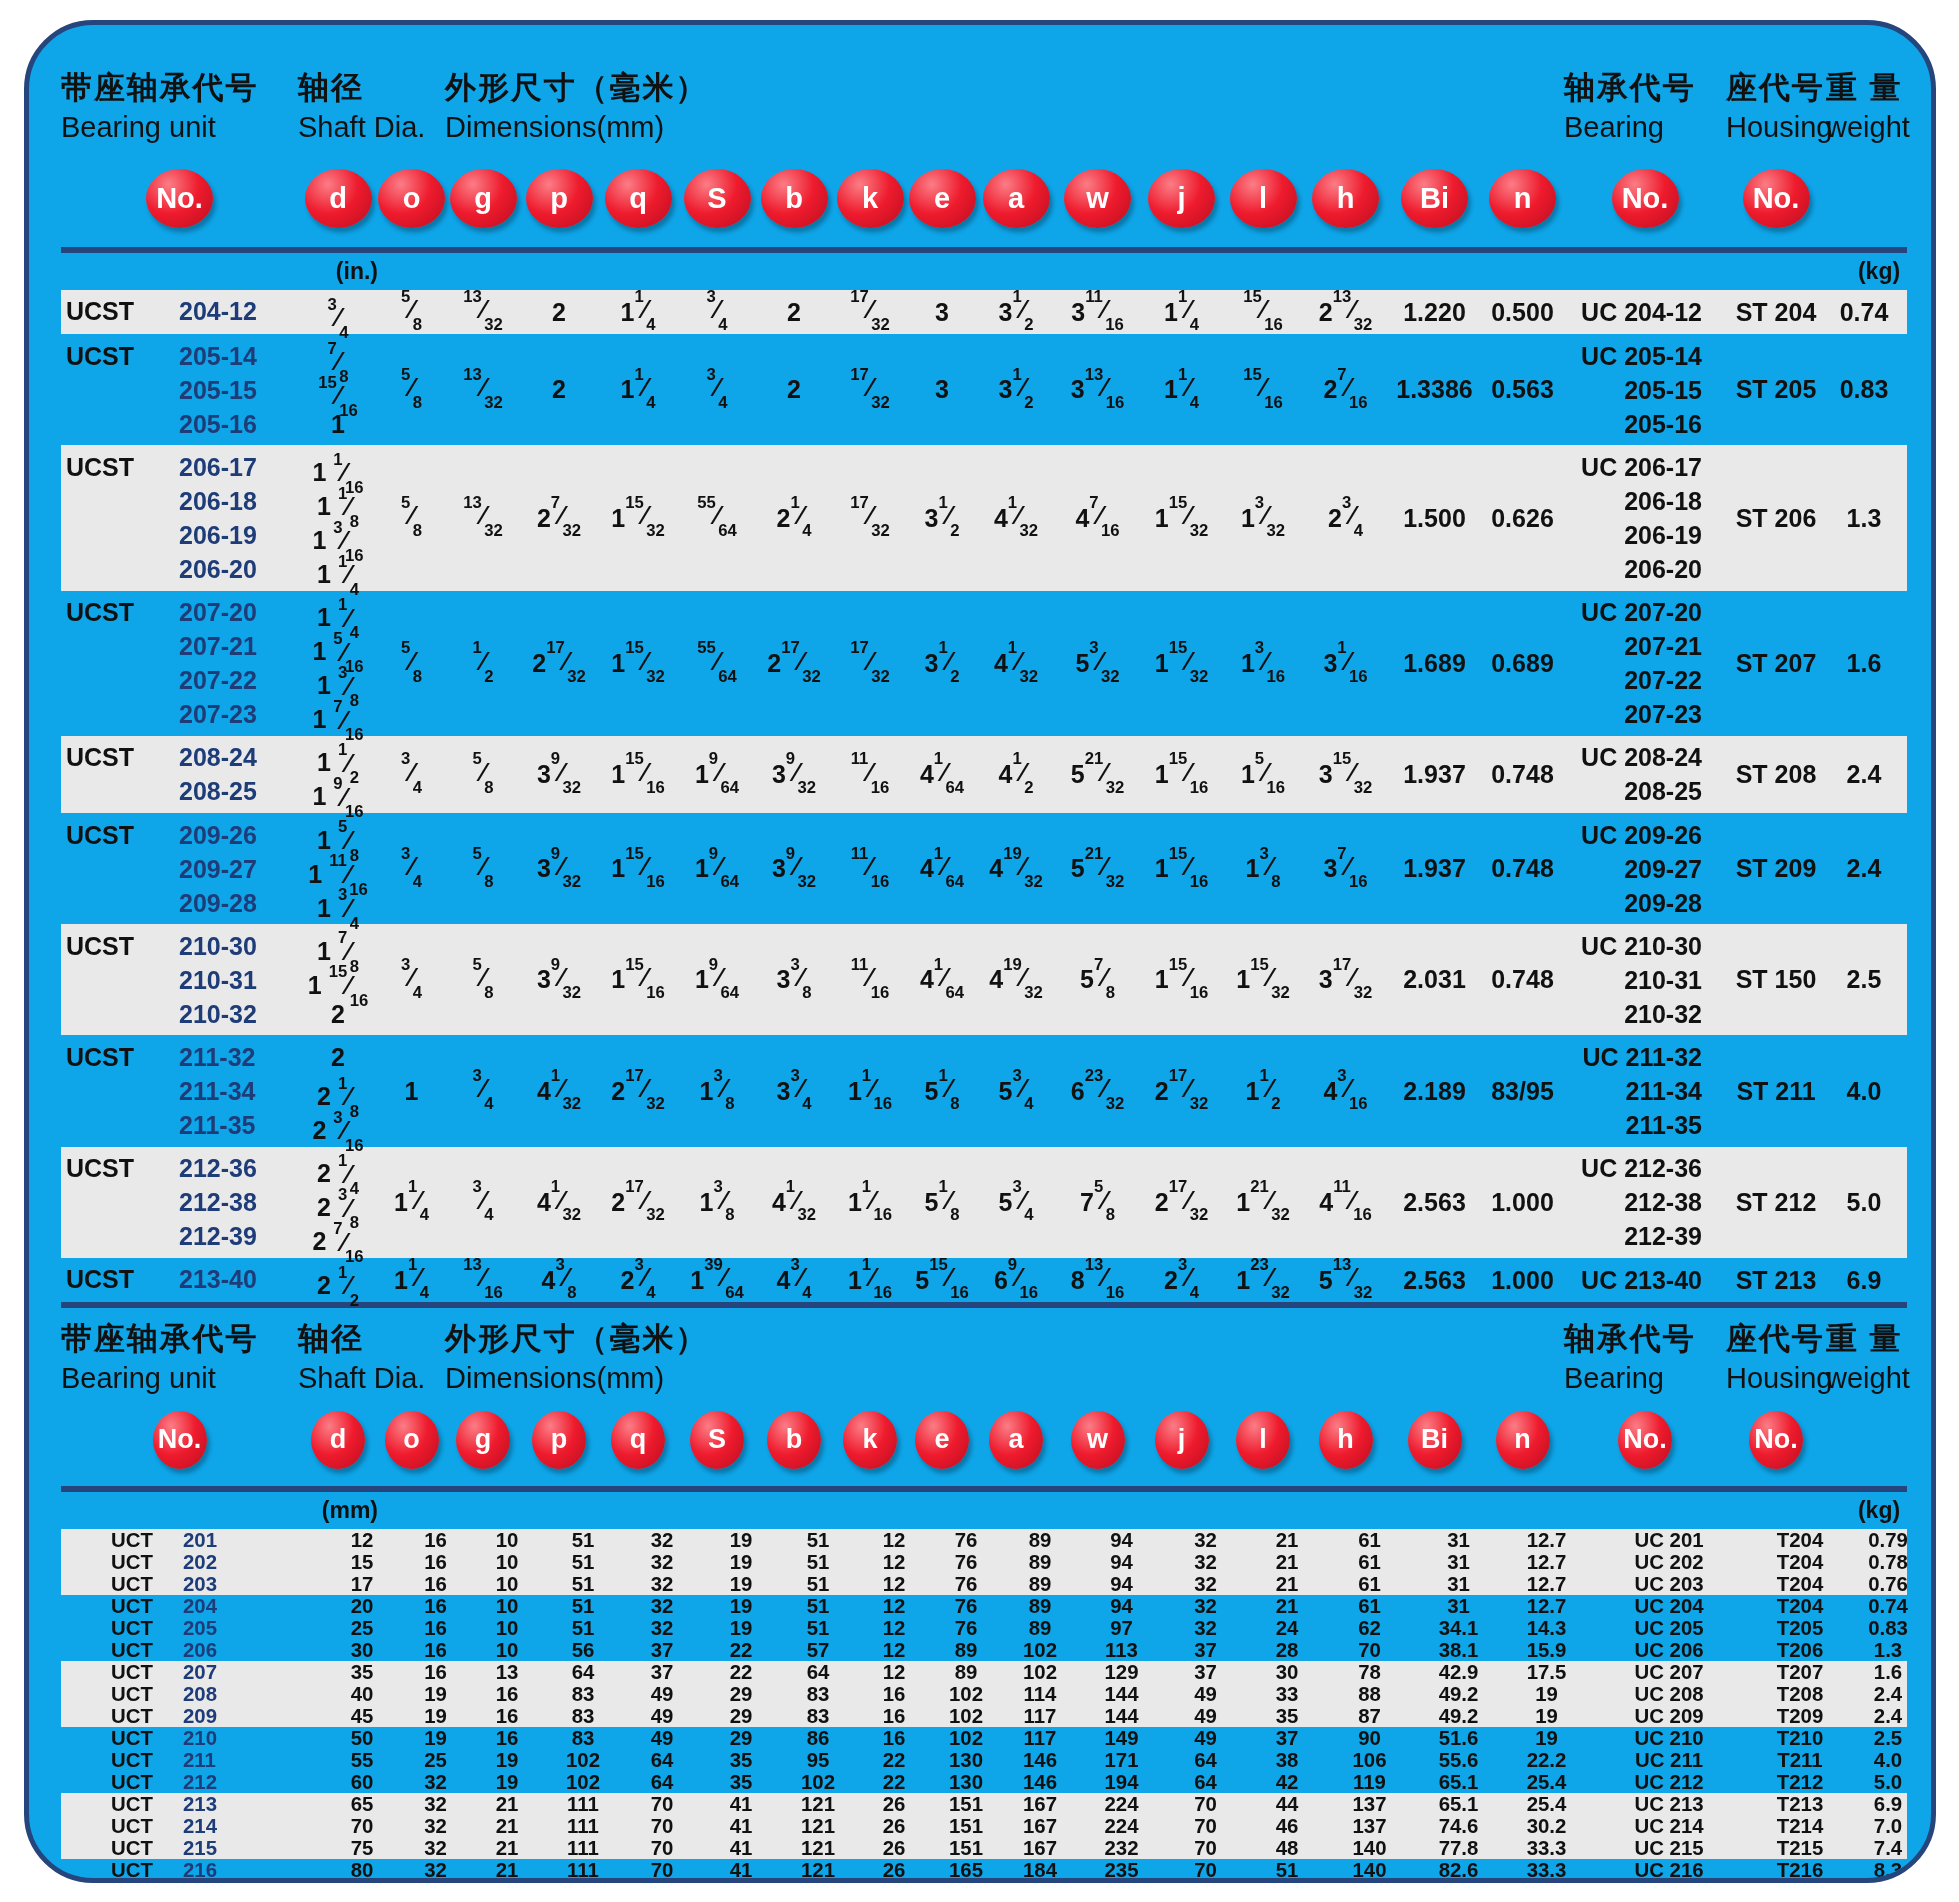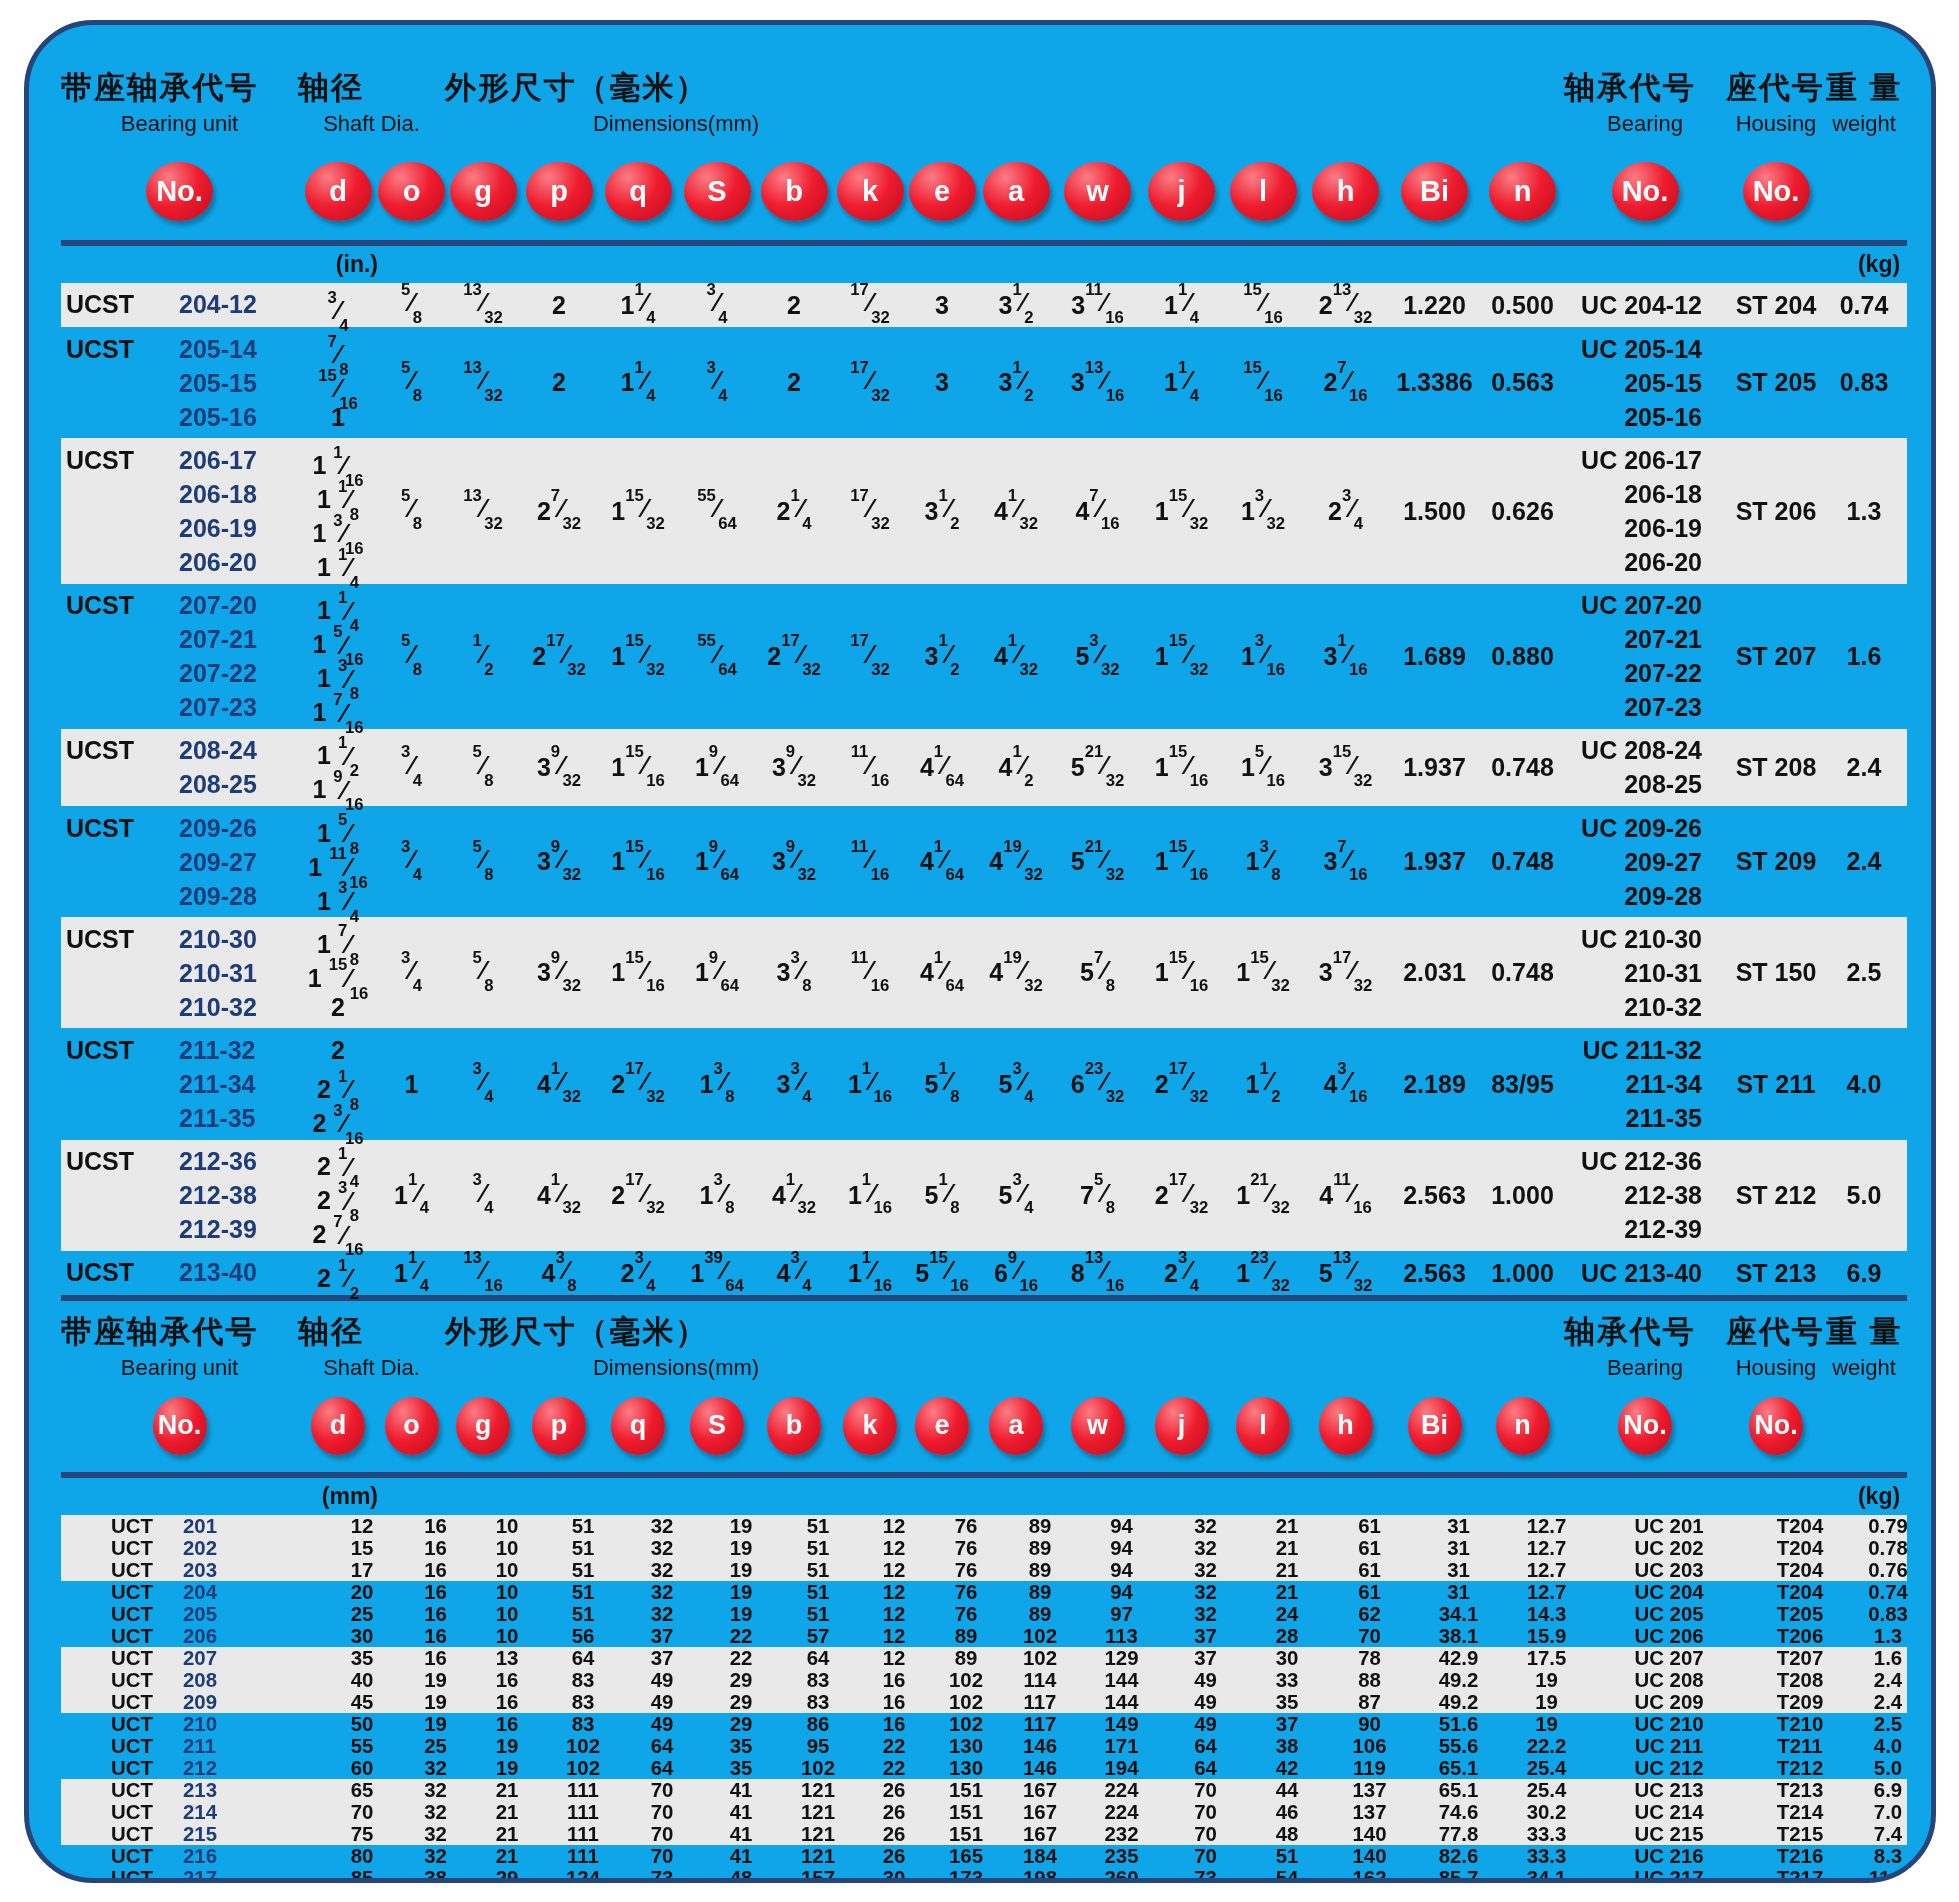--- a/index.html
+++ b/index.html
@@ -10,21 +10,21 @@
         padding:32px 24px 16.7px 32px;box-sizing:border-box;overflow:hidden;}
 
   
   .trow{display:grid;
     grid-template-columns:237px 80px 67px 76px 76px 82px 76px 78px 74px 70px 78px 85px 83px 80px 85px 93px 83px 162px 100px 76px;}
 
   
   .chead{margin-top:9.3px;}
   .hcell{white-space:nowrap;}
   .hzh{font-size:31px;font-weight:bold;letter-spacing:1.9px;}
-  .hen{font-size:22px;margin-top:2.8px;text-align:center;}
+  .hen{font-size:29px;margin-top:2.8px;}
   .hc1{grid-column:1;} .hc2{grid-column:2 / span 2;} .hc3{grid-column:4 / span 6;}
   .hc4{grid-column:18;} .hc5{grid-column:19;} .hc6{grid-column:20;}
 
   
   .brow{margin:15px 0 0 0;height:78px;align-items:center;}
   .bwrap{display:flex;justify-content:center;align-items:center;}
   .badge{width:67px;height:59px;border-radius:50%;
     background:radial-gradient(ellipse at 34% 26%, #fb7d86 0%, #ee1b2d 48%, #bb0d20 100%);
     box-shadow:2.8px 4.6px 4.6px rgba(0,0,0,0.28);
     display:flex;align-items:center;justify-content:center;
@@ -390,21 +390,21 @@
               <div class="cell mid">
                 <span class="fr"><sup>17</sup>⁄<sub>32</sub></span>
               </div>
               <div class="cell mid">3 <span class="fr"><sup>1</sup>⁄<sub>2</sub></span></div>
               <div class="cell mid">4 <span class="fr"><sup>1</sup>⁄<sub>32</sub></span></div>
               <div class="cell mid">5 <span class="fr"><sup>3</sup>⁄<sub>32</sub></span></div>
               <div class="cell mid">1 <span class="fr"><sup>15</sup>⁄<sub>32</sub></span></div>
               <div class="cell mid">1 <span class="fr"><sup>3</sup>⁄<sub>16</sub></span></div>
               <div class="cell mid">3 <span class="fr"><sup>1</sup>⁄<sub>16</sub></span></div>
               <div class="cell mid">1.689</div>
-              <div class="cell mid">0.880</div>
+              <div class="cell mid">0.689</div>
               <div class="cell bstack">
                 <div class="line">UC 207-20</div>
                 <div class="line">207-21</div>
                 <div class="line">207-22</div>
                 <div class="line">207-23</div>
               </div>
               <div class="cell mid">ST 207</div>
               <div class="cell mid">1.6</div>
             </div>
             <div class="trow g-row shade">

